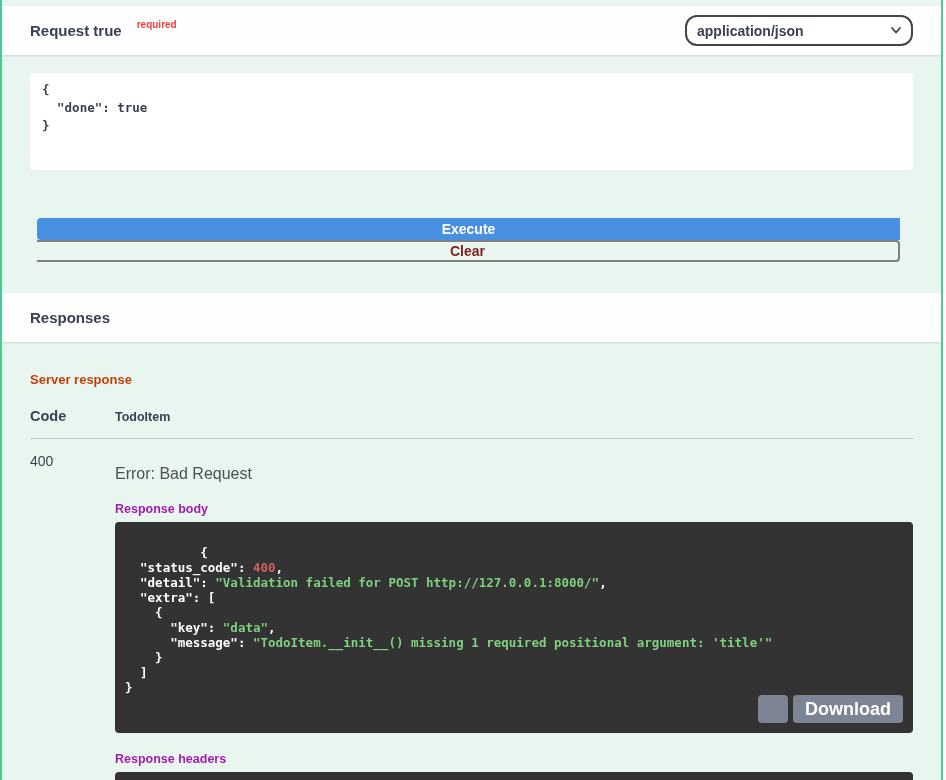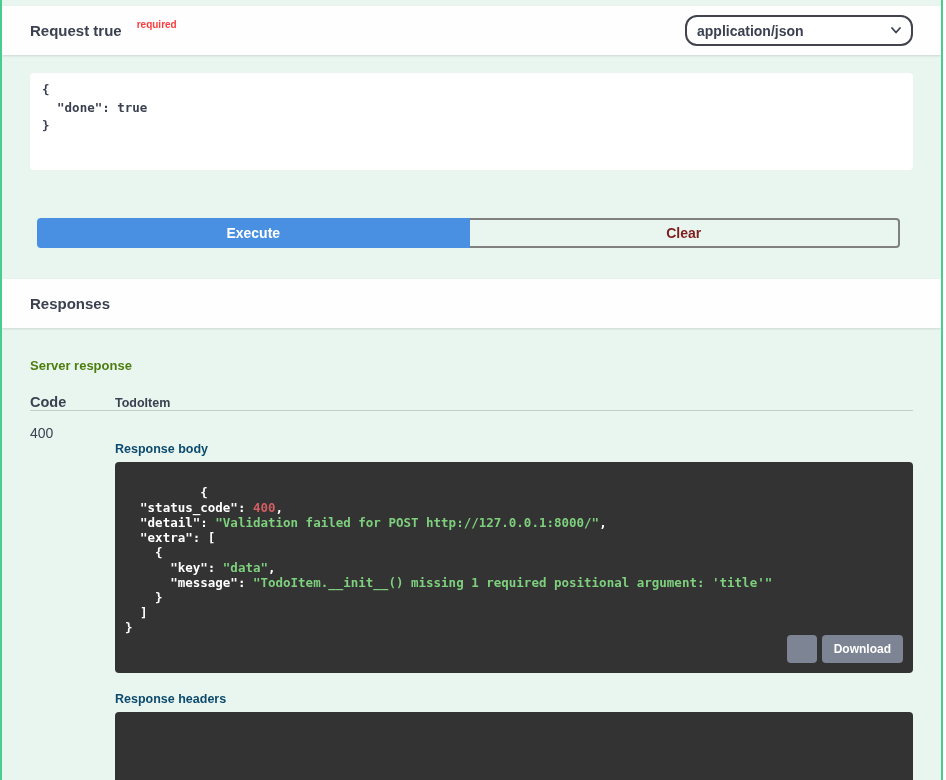--- a/index.html
+++ b/index.html
@@ -40,72 +40,72 @@
   
   .body-edit{padding:18px 28px 0 28px;}
   textarea.param-body{
     box-sizing:border-box;display:block;width:100%;height:97px;
     border:none;border-radius:4px;background:#ffffff;
     font-family:"DejaVu Sans Mono",monospace;font-weight:600;font-size:12.5px;line-height:1.45;
     color:#3b4151;padding:8px 12px;resize:none;outline:none;
   }
 
   
-  .execute-wrapper{display:flex;margin:48px 41px 0 35px;}
+  .execute-wrapper{display:flex;margin:48px 41px 0 35px;flex-direction:column;}
   .btn{
     flex:1;height:30px;box-sizing:border-box;
     display:flex;align-items:center;justify-content:center;
     font-family:"Liberation Sans",sans-serif;font-weight:bold;font-size:14px;
     cursor:pointer;
   }
   .btn-execute{
     background:#4990e2;border:2px solid #4990e2;
     border-radius:4px 0 0 4px;color:#ffffff;
   }
   .btn-clear{
     background:transparent;border:2px solid #808080;border-left:none;
     border-radius:0 4px 4px 0;color:#7f1d1d;
   }
 
   .responses-header{margin-top:31px;}
 
   
   .responses-inner{padding:0 28px;}
-  .server-response-label{margin-top:30px;font-size:13px;font-weight:bold;color:#4d7c0f;}
+  .server-response-label{margin-top:30px;font-size:13px;font-weight:bold;color:#c2410c;}
   .table-header{
-    display:flex;align-items:baseline;margin-top:21px;
+    display:flex;align-items:baseline;margin-top:21px;padding-bottom:14px;
     border-bottom:1px solid rgba(59,65,81,0.22);
   }
   .col-code-h{width:85px;font-size:14.5px;font-weight:bold;color:#3b4151;}
   .col-details-h{font-size:12.5px;font-weight:bold;color:#3b4151;}
 
   .response-row{display:flex;margin-top:12px;}
   .col-code{width:85px;font-size:14px;color:#3b4151;padding-top:2px;}
   .col-details{flex:1;min-width:0;}
   .status-text{font-size:16px;color:#4a5158;margin-top:14px;}
-  .block-label{font-size:12.5px;font-weight:bold;color:#0c4a6e;margin:19px 0 6px 0;}
+  .block-label{font-size:12.5px;font-weight:bold;color:#a21caf;margin:19px 0 6px 0;}
 
   .code-block{
     position:relative;background:#333333;border-radius:4px;
     padding:8px 10px;color:#ffffff;
     font-family:"DejaVu Sans Mono",monospace;font-weight:600;font-size:12.5px;line-height:15px;
     white-space:pre;overflow:hidden;
   }
   .tok-plain{color:#ffffff;}
   .tok-str{color:#7ed07e;}
   .tok-num{color:#cf5f62;}
 
   .code-controls{position:absolute;right:10px;bottom:10px;display:flex;align-items:center;}
   .copy-btn{
     width:30px;height:28px;background:#7d8493;border:none;border-radius:4px;
     display:flex;align-items:center;justify-content:center;margin-right:5px;cursor:pointer;padding:0;
   }
   .download-btn{
     height:28px;background:#7d8493;border:none;border-radius:4px;
-    color:#ffffff;font-family:"Liberation Sans",sans-serif;font-weight:bold;font-size:12px;
+    color:#ffffff;font-family:"Liberation Sans",sans-serif;font-weight:bold;font-size:18px;
     padding:0 12px;cursor:pointer;
   }
   .headers-block{
     background:#333333;border-radius:4px;padding:14px;
     color:#ffffff;font-family:"DejaVu Sans Mono",monospace;font-weight:600;
     font-size:12.5px;line-height:15px;white-space:pre;
   }
 </style>
 </head>
 <body>
@@ -146,20 +146,21 @@
     <div class="server-response-label">Server response</div>
 
     <div class="table-header">
       <div class="col-code-h">Code</div>
       <div class="col-details-h">TodoItem</div>
     </div>
 
     <div class="response-row">
       <div class="col-code">400</div>
       <div class="col-details">
+        <div class="status-text">Error: Bad Request</div>
 
         <div class="block-label">Response body</div>
         <div class="code-block">
           <code id="response-body-code"><span class="tok-plain">{</span>
 <span class="tok-plain">  "status_code": </span><span class="tok-num">400</span><span class="tok-plain">,</span>
 <span class="tok-plain">  "detail": </span><span class="tok-str">"Validation failed for POST http://127.0.0.1:8000/"</span><span class="tok-plain">,</span>
 <span class="tok-plain">  "extra": [</span>
 <span class="tok-plain">    {</span>
 <span class="tok-plain">      "key": </span><span class="tok-str">"data"</span><span class="tok-plain">,</span>
 <span class="tok-plain">      "message": </span><span class="tok-str">"TodoItem.__init__() missing 1 required positional argument: 'title'"</span>

